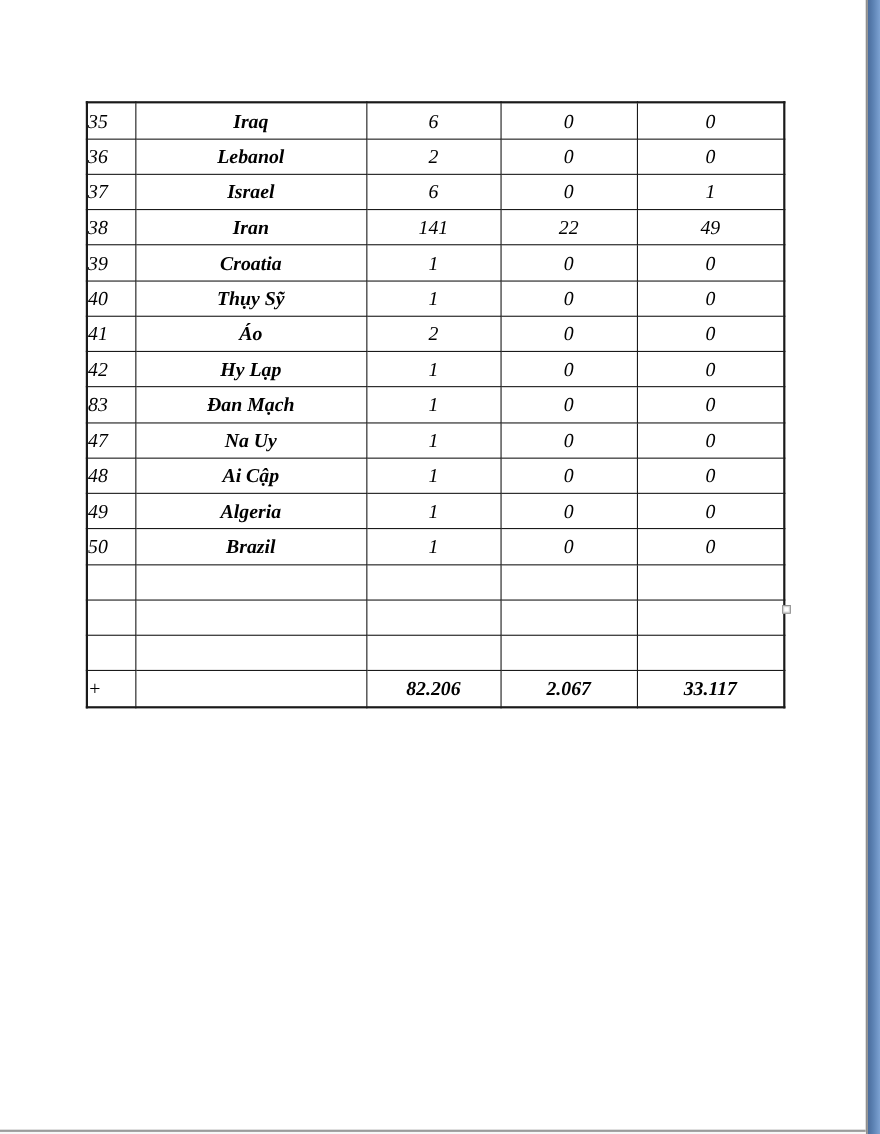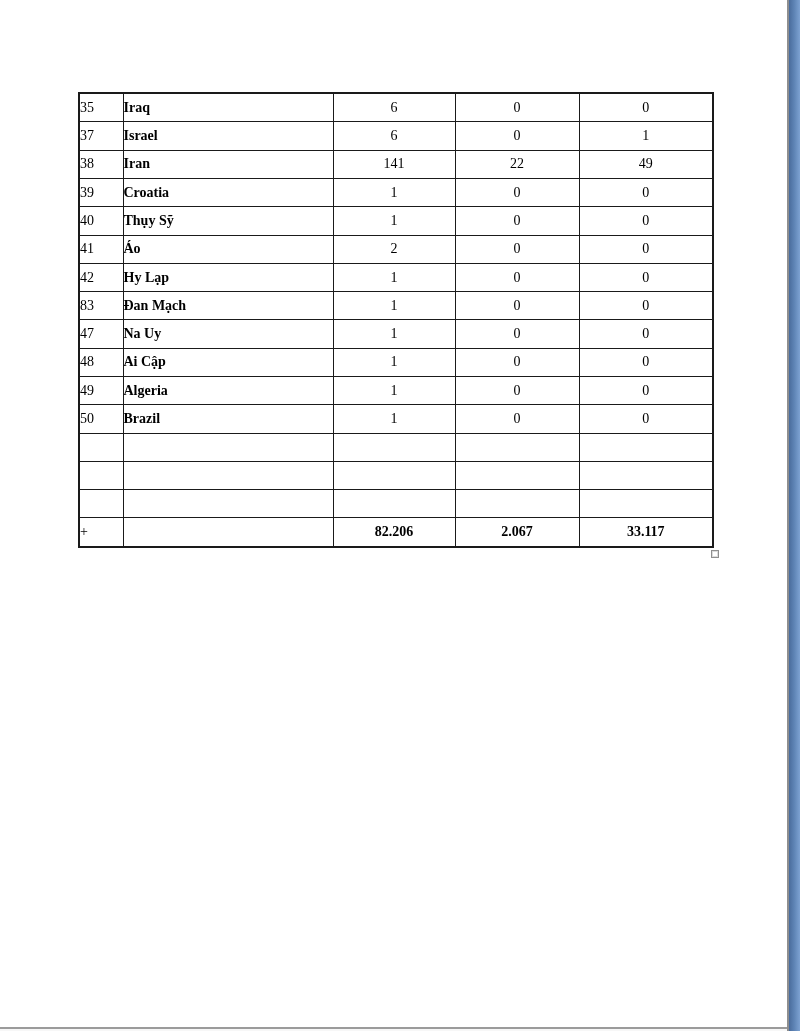--- a/index.html
+++ b/index.html
@@ -34,43 +34,44 @@
     background: #f7f7f7;
     border-top: 2px solid #9b9b9b;
   }
 
   
   table.doc-table {
     position: absolute;
     left: 78px;
     top: 92px;
     width: 634px;
-    height: 456px;
+    height: 552px;
     border-collapse: collapse;
     table-layout: fixed;
     border: 2px solid #1a1a1a;
-    font-size: 14px;
+    font-size: 18px;
     color: #000000;
+    font-style: italic;
   }
   table.doc-table td {
     border: 1px solid #1a1a1a;
     padding: 0;
     height: 19px;
     vertical-align: middle;
     white-space: nowrap;
     overflow: hidden;
     line-height: 1;
   }
   td.idx {
     padding-left: 7px;
     text-align: left;
   }
   td.name {
     padding-left: 8px;
-    text-align: left;
+    text-align: center;
     font-weight: bold;
   }
   td.num {
     text-align: center;
   }
   td.bold {
     font-weight: bold;
   }
 
   
@@ -100,20 +101,27 @@
     </colgroup>
     <tbody id="table-body">
         <tr>
           <td class="idx">35</td>
           <td class="name">Iraq</td>
           <td class="num">6</td>
           <td class="num">0</td>
           <td class="num">0</td>
         </tr>
         <tr>
+          <td class="idx">36</td>
+          <td class="name">Lebanol</td>
+          <td class="num">2</td>
+          <td class="num">0</td>
+          <td class="num">0</td>
+        </tr>
+        <tr>
           <td class="idx">37</td>
           <td class="name">Israel</td>
           <td class="num">6</td>
           <td class="num">0</td>
           <td class="num">1</td>
         </tr>
         <tr>
           <td class="idx">38</td>
           <td class="name">Iran</td>
           <td class="num">141</td>

